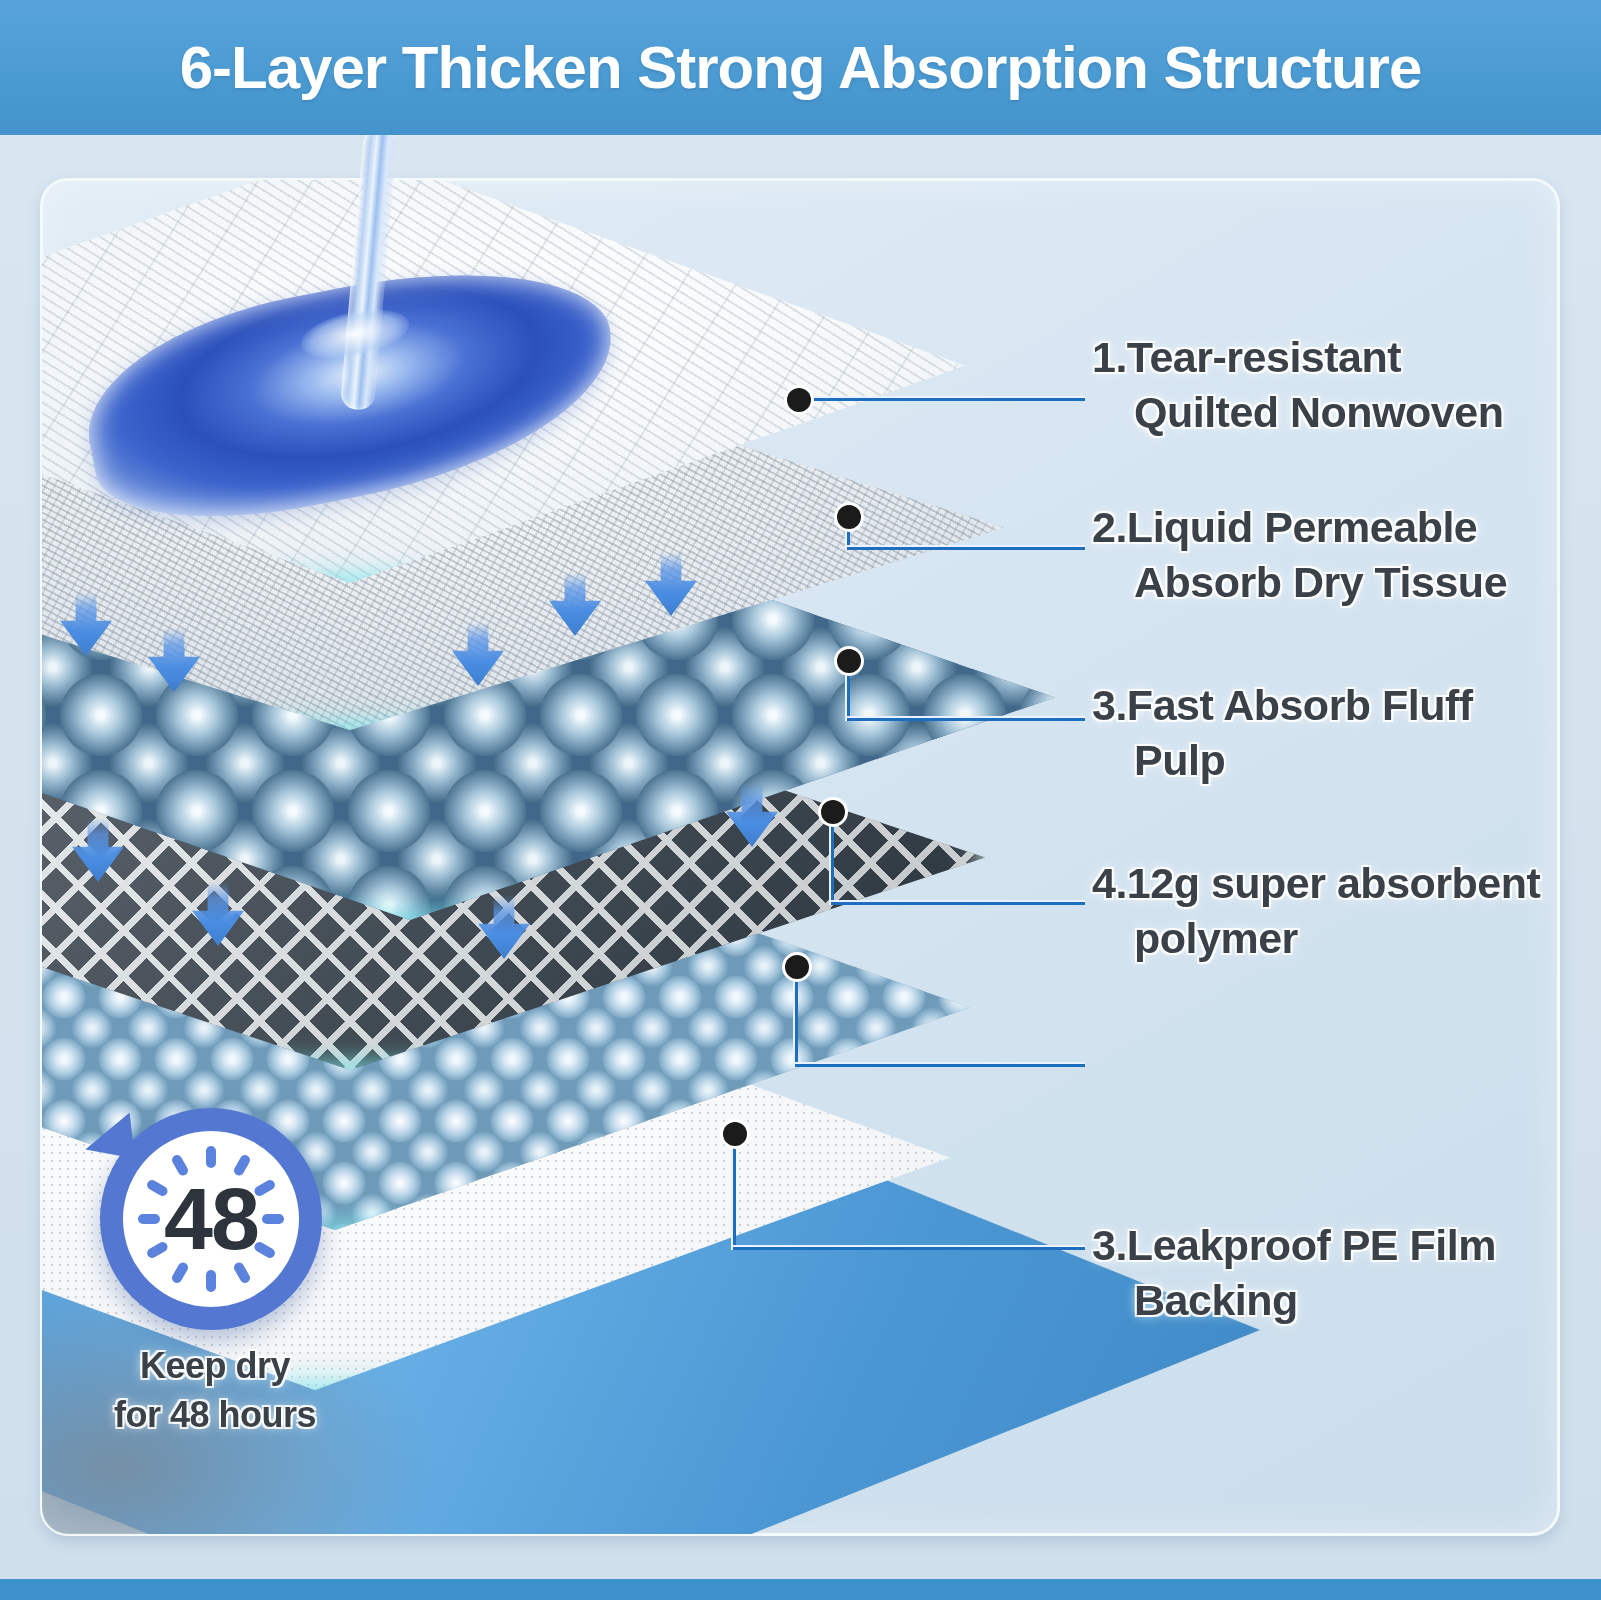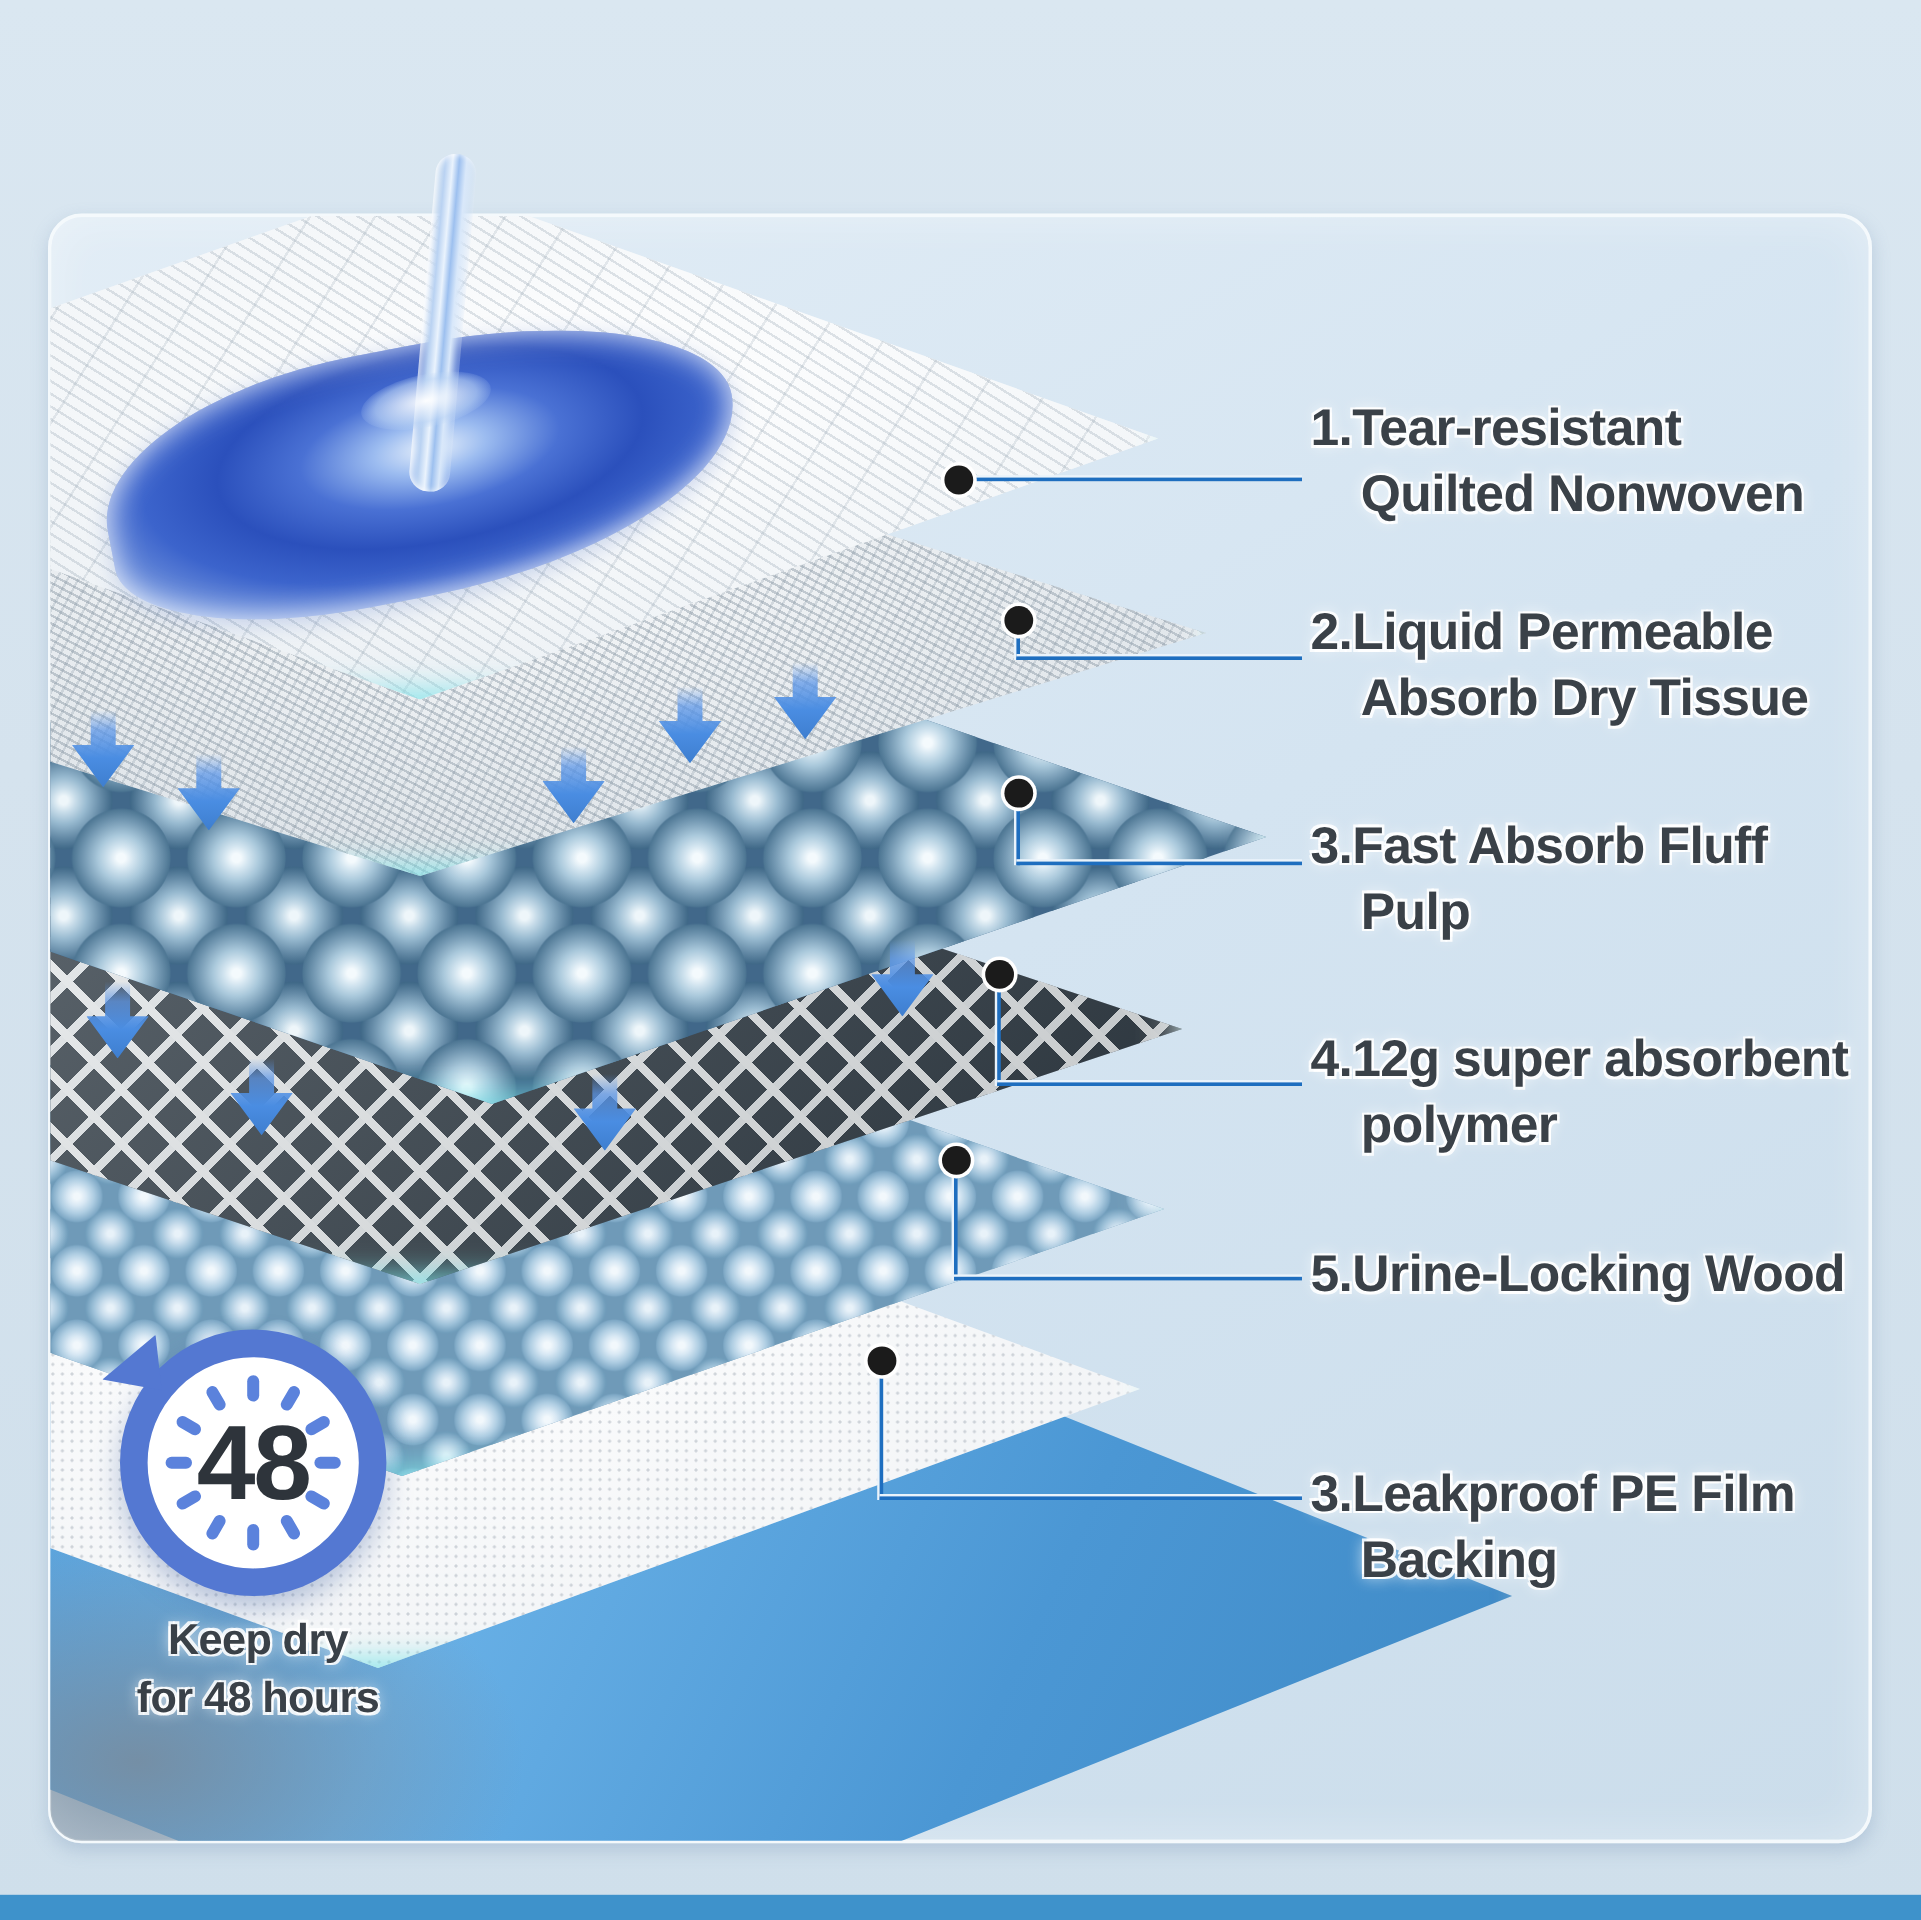--- a/index.html
+++ b/index.html
@@ -103,20 +103,23 @@
     color:#3a4148;font-size:36px;font-weight:700;line-height:1.35;letter-spacing:-0.5px;
     text-shadow:-2px -2px 0 rgba(255,255,255,.85),2px -2px 0 rgba(255,255,255,.85),
                 -2px 2px 0 rgba(255,255,255,.85),2px 2px 0 rgba(255,255,255,.85),
                 0 0 12px rgba(255,255,255,.9);}
 </style>
 </head>
 <body>
 
 <div class="stage">
 
+  <header class="banner">
+    <h1>6-Layer Thicken Strong Absorption Structure</h1>
+  </header>
 
   <div class="panel-bg"></div>
 
   <div class="layers-clip">
 
     <div class="sheet tex-film" style="left:-360px;top:1005px;width:1620px;height:650px;"></div>
     <div class="film-shadow"></div>
 
     <div class="sheet tex-tissue" style="left:-320px;top:925px;width:1270px;height:465px;"></div>
 
@@ -179,21 +182,20 @@
   </div>
   <div class="label" style="top:678px;">
     <div class="l1">3.Fast Absorb Fluff</div>
     <div class="l2">Pulp</div>
   </div>
   <div class="label" style="top:856px;">
     <div class="l1">4.12g super absorbent</div>
     <div class="l2">polymer</div>
   </div>
   <div class="label" style="top:1035px;">
-    <div class="l1">5.Urine-Locking Wood</div>
   </div>
   <div class="label" style="top:1218px;">
     <div class="l1">3.Leakproof PE Film</div>
     <div class="l2">Backing</div>
   </div>
 
   <div class="badge">
     <div class="ring"></div>
     <div class="ring-arrow"></div>
     <span class="tick" style="transform:rotate(0deg)   translateY(-62px);"></span>

